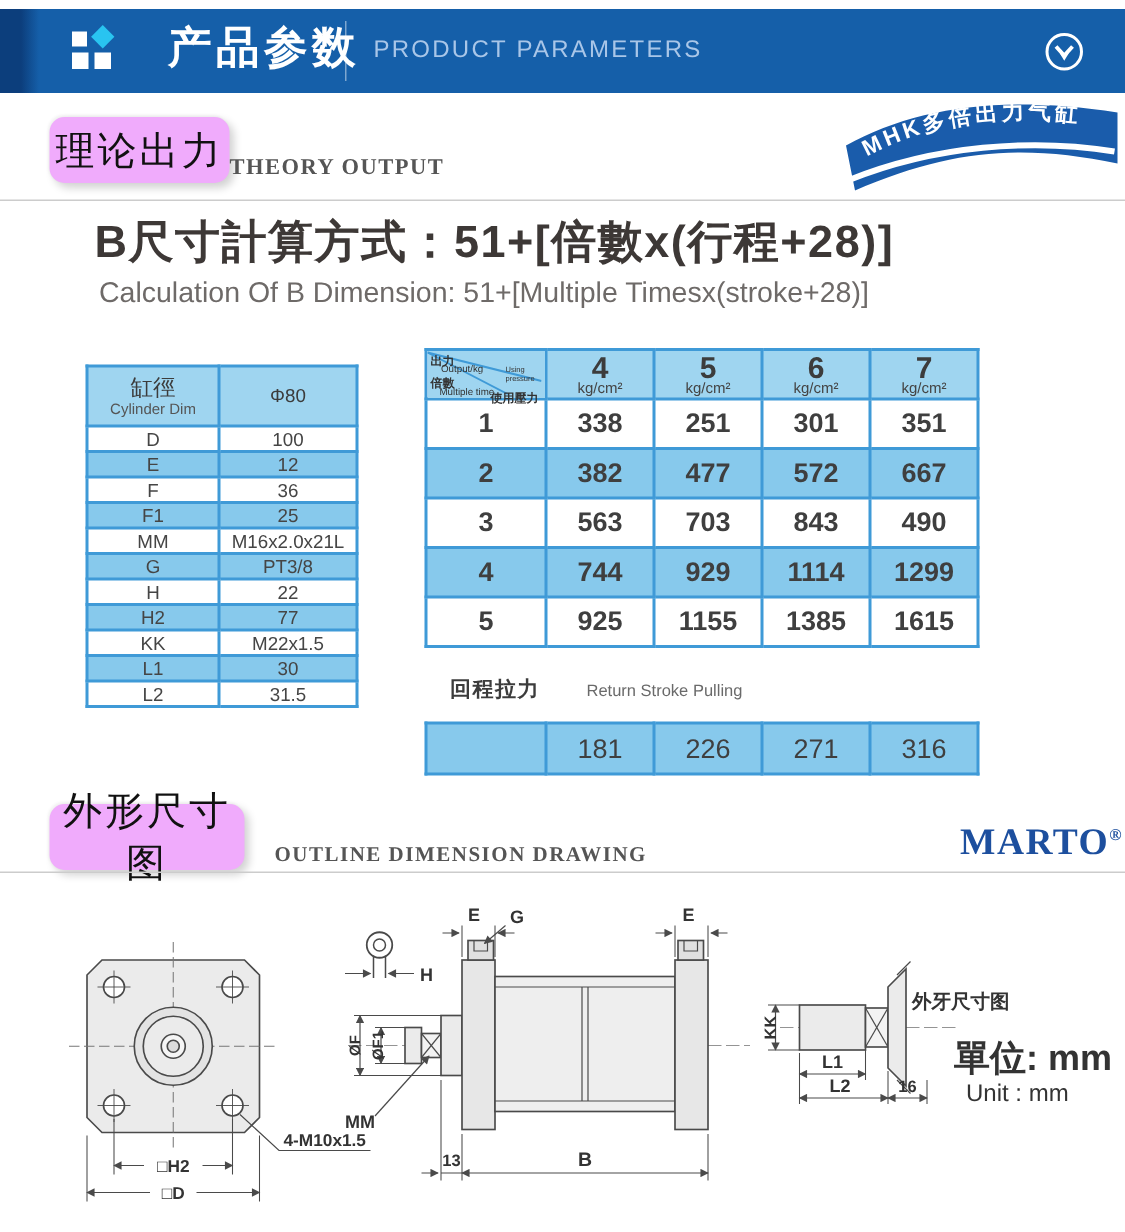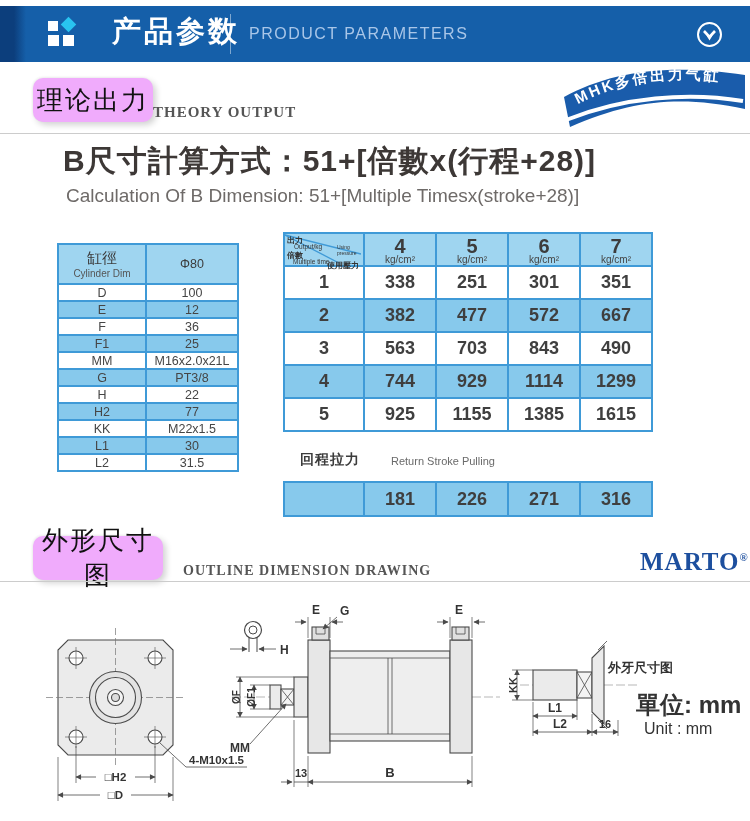--- a/index.html
+++ b/index.html
@@ -55,21 +55,21 @@
   .corner { position:relative; }
   .corner span { position:absolute; font-weight:bold; color:#333; white-space:nowrap; }
   .c-cn { font-size:8px; }
   .c-en { font-size:6.5px; font-weight:normal !important; color:#4a4a4a; }
   .pv { font-size:20px; font-weight:bold; color:#3c3c3c; line-height:18px; padding-top:2px; }
   .pu { font-size:10px; font-weight:normal; color:#444; line-height:10px; }
 
   .pull-cn { position:absolute; left:300px; top:451px; font-size:14px; font-weight:bold; color:#3c3c3c; letter-spacing:1px; }
   .pull-en { position:absolute; left:367px; top:455px; font-size:11px; color:#6a6a6a;margin-left:24px; }
   .pulltbl { position:absolute; left:283px; top:481px; width:368px; }
-  .pulltbl td { height:34px; font-size:18px; font-weight:bold; color:#3f3f3f; }
+  .pulltbl td { height:34px; font-size:18px; font-weight:normal; color:#3f3f3f; }
 
   
   .drawing { position:absolute; left:0; top:600px; }
   .dw-label { font-family:"Liberation Sans", sans-serif; fill:#333; }
 </style>
 </head>
 <body>
 
 <div id="page">
 

